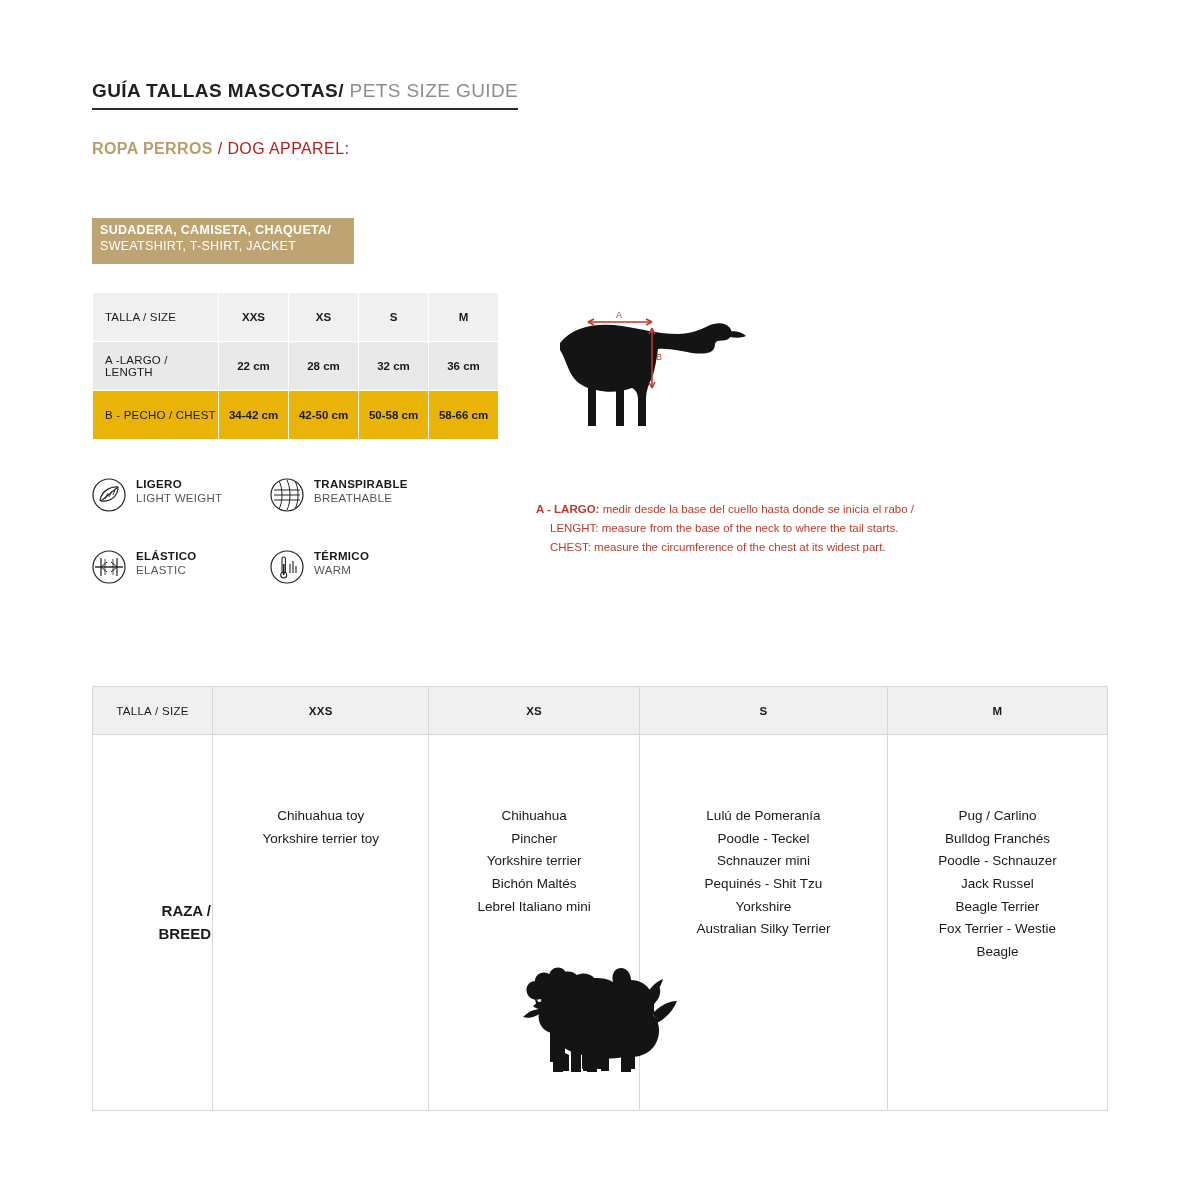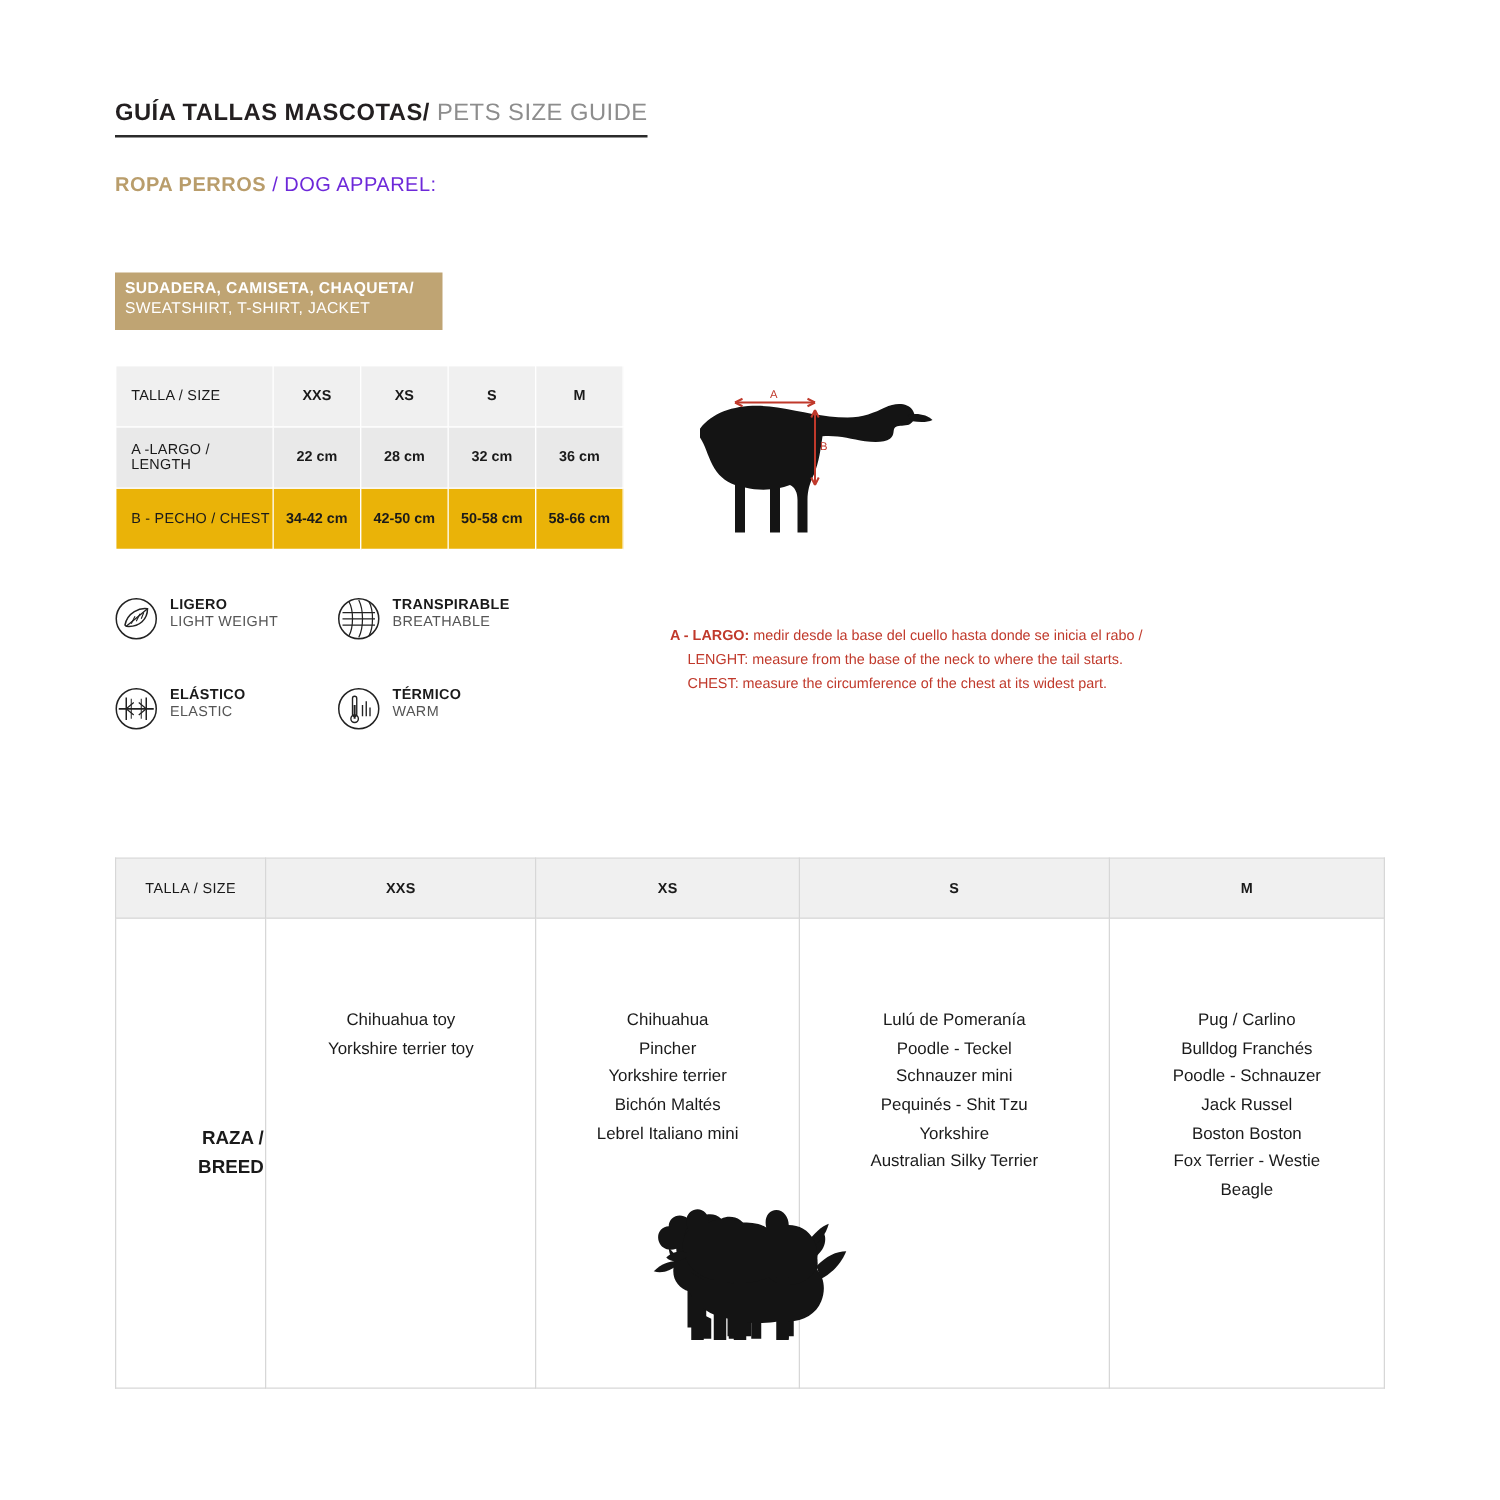--- a/index.html
+++ b/index.html
@@ -20,21 +20,21 @@
   }
   .title-es {
     font-size: 19px; font-weight: 700; letter-spacing: 0.4px; color: #231f20;
   }
   .title-en {
     font-size: 19px; font-weight: 400; letter-spacing: 0.4px; color: #8d8d8d;
   }
 
   .subtitle-wrap { position: absolute; left: 92px; top: 140px; }
   .subtitle-es { font-size: 16px; font-weight: 700; letter-spacing: 0.4px; color: #b99d6b; }
-  .subtitle-en { font-size: 16px; font-weight: 400; letter-spacing: 0.4px; color: #6d28d9; }
+  .subtitle-en { font-size: 16px; font-weight: 400; letter-spacing: 0.4px; color: #b91c1c; }
 
   
   .band {
     position: absolute; left: 92px; top: 218px;
     width: 262px; height: 46px;
     background: #bfa473;
     color: #ffffff;
     padding: 5px 8px 16px 8px;
     line-height: 1.25;
   }
@@ -338,21 +338,21 @@
               </g>
             </svg>
           </div>
         </td>
 
         <td class="cell">
           <div>Pug / Carlino</div>
           <div>Bulldog Franchés</div>
           <div>Poodle   -  Schnauzer</div>
           <div>Jack Russel</div>
-          <div>Boston Boston</div>
+          <div>Beagle Terrier</div>
           <div>Fox Terrier  -  Westie</div>
           <div>Beagle</div>
           <div class="silbox">
             <svg class="sil" width="190" height="140" viewBox="0 0 190 140">
               <g fill="#141414">
                 <path d="M108 22 C106 14, 110 8, 116 8 C122 8, 126 14, 126 20
                          C134 20, 142 24, 146 32 C150 40, 150 50, 146 58
                          C142 64, 134 68, 126 68 C120 68, 114 66, 110 62
                          C100 66, 88 68, 76 66 L76 112 L66 112 L66 64
                          C56 62, 48 56, 44 48 C40 40, 40 30, 46 24

